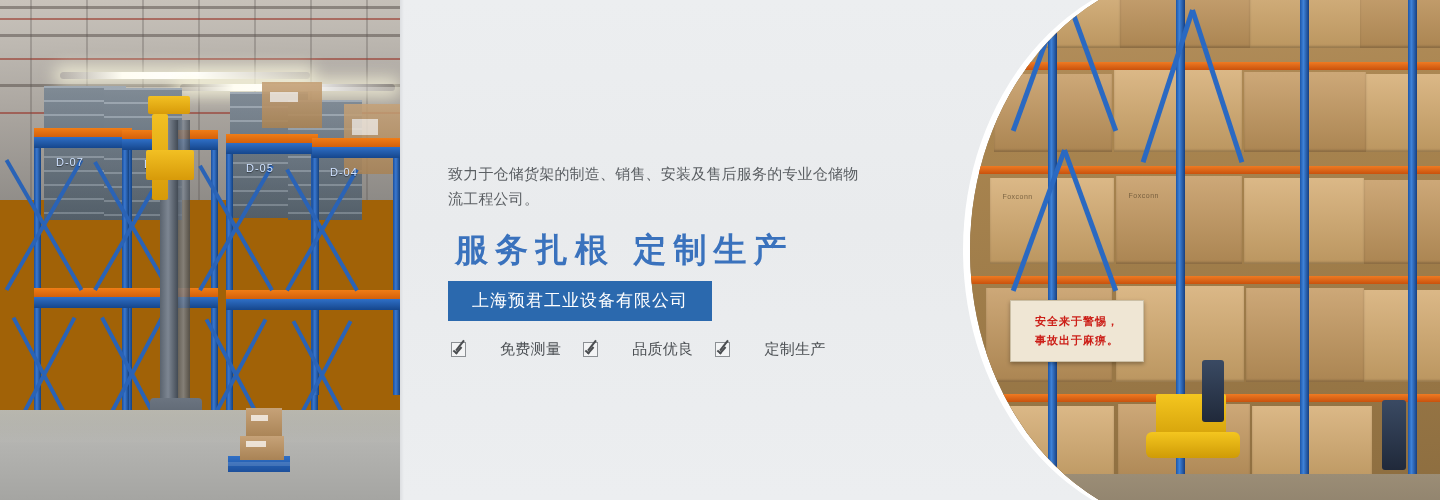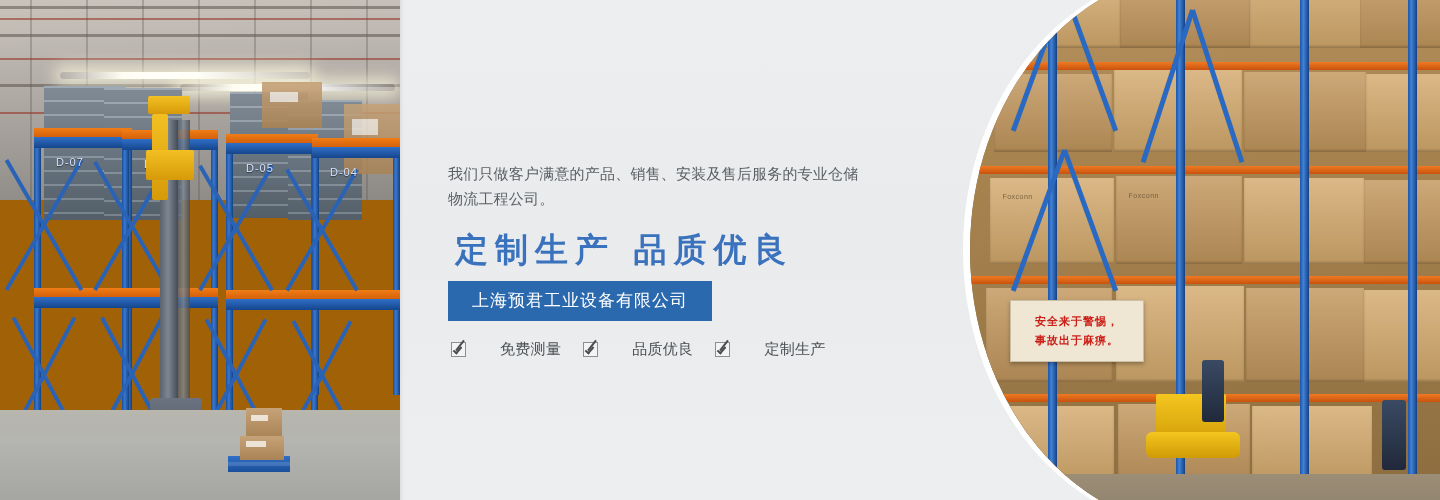--- a/index.html
+++ b/index.html
@@ -254,22 +254,22 @@
 
     <div class="pl-floor"></div>
     <div class="bluepal" style="left:228px;top:456px;width:62px;height:16px;"></div>
     <div class="carton" style="left:246px;top:408px;width:36px;height:30px;"></div>
     <div class="carton" style="left:240px;top:436px;width:44px;height:24px;"></div>
   </div>
 
   <div class="center-bg"></div>
 
   <div class="content">
-    <div class="subtitle">我们只做客户满意的产品、销售、安装及售后服务的专业仓储物流工程公司。</div>
-    <div class="slogan">定制生产  品质优良</div>
+    <div class="subtitle">致力于仓储货架的制造、销售、安装及售后服务的专业仓储物流工程公司。</div>
+    <div class="slogan">服务扎根  定制生产</div>
     <button class="cta">上海预君工业设备有限公司</button>
     <div class="features">
       <div class="feat">
         <span class="box"></span>
         <span class="flabel">免费测量</span>
       </div>
       <div class="feat">
         <span class="box"></span>
         <span class="flabel">品质优良</span>
       </div>

